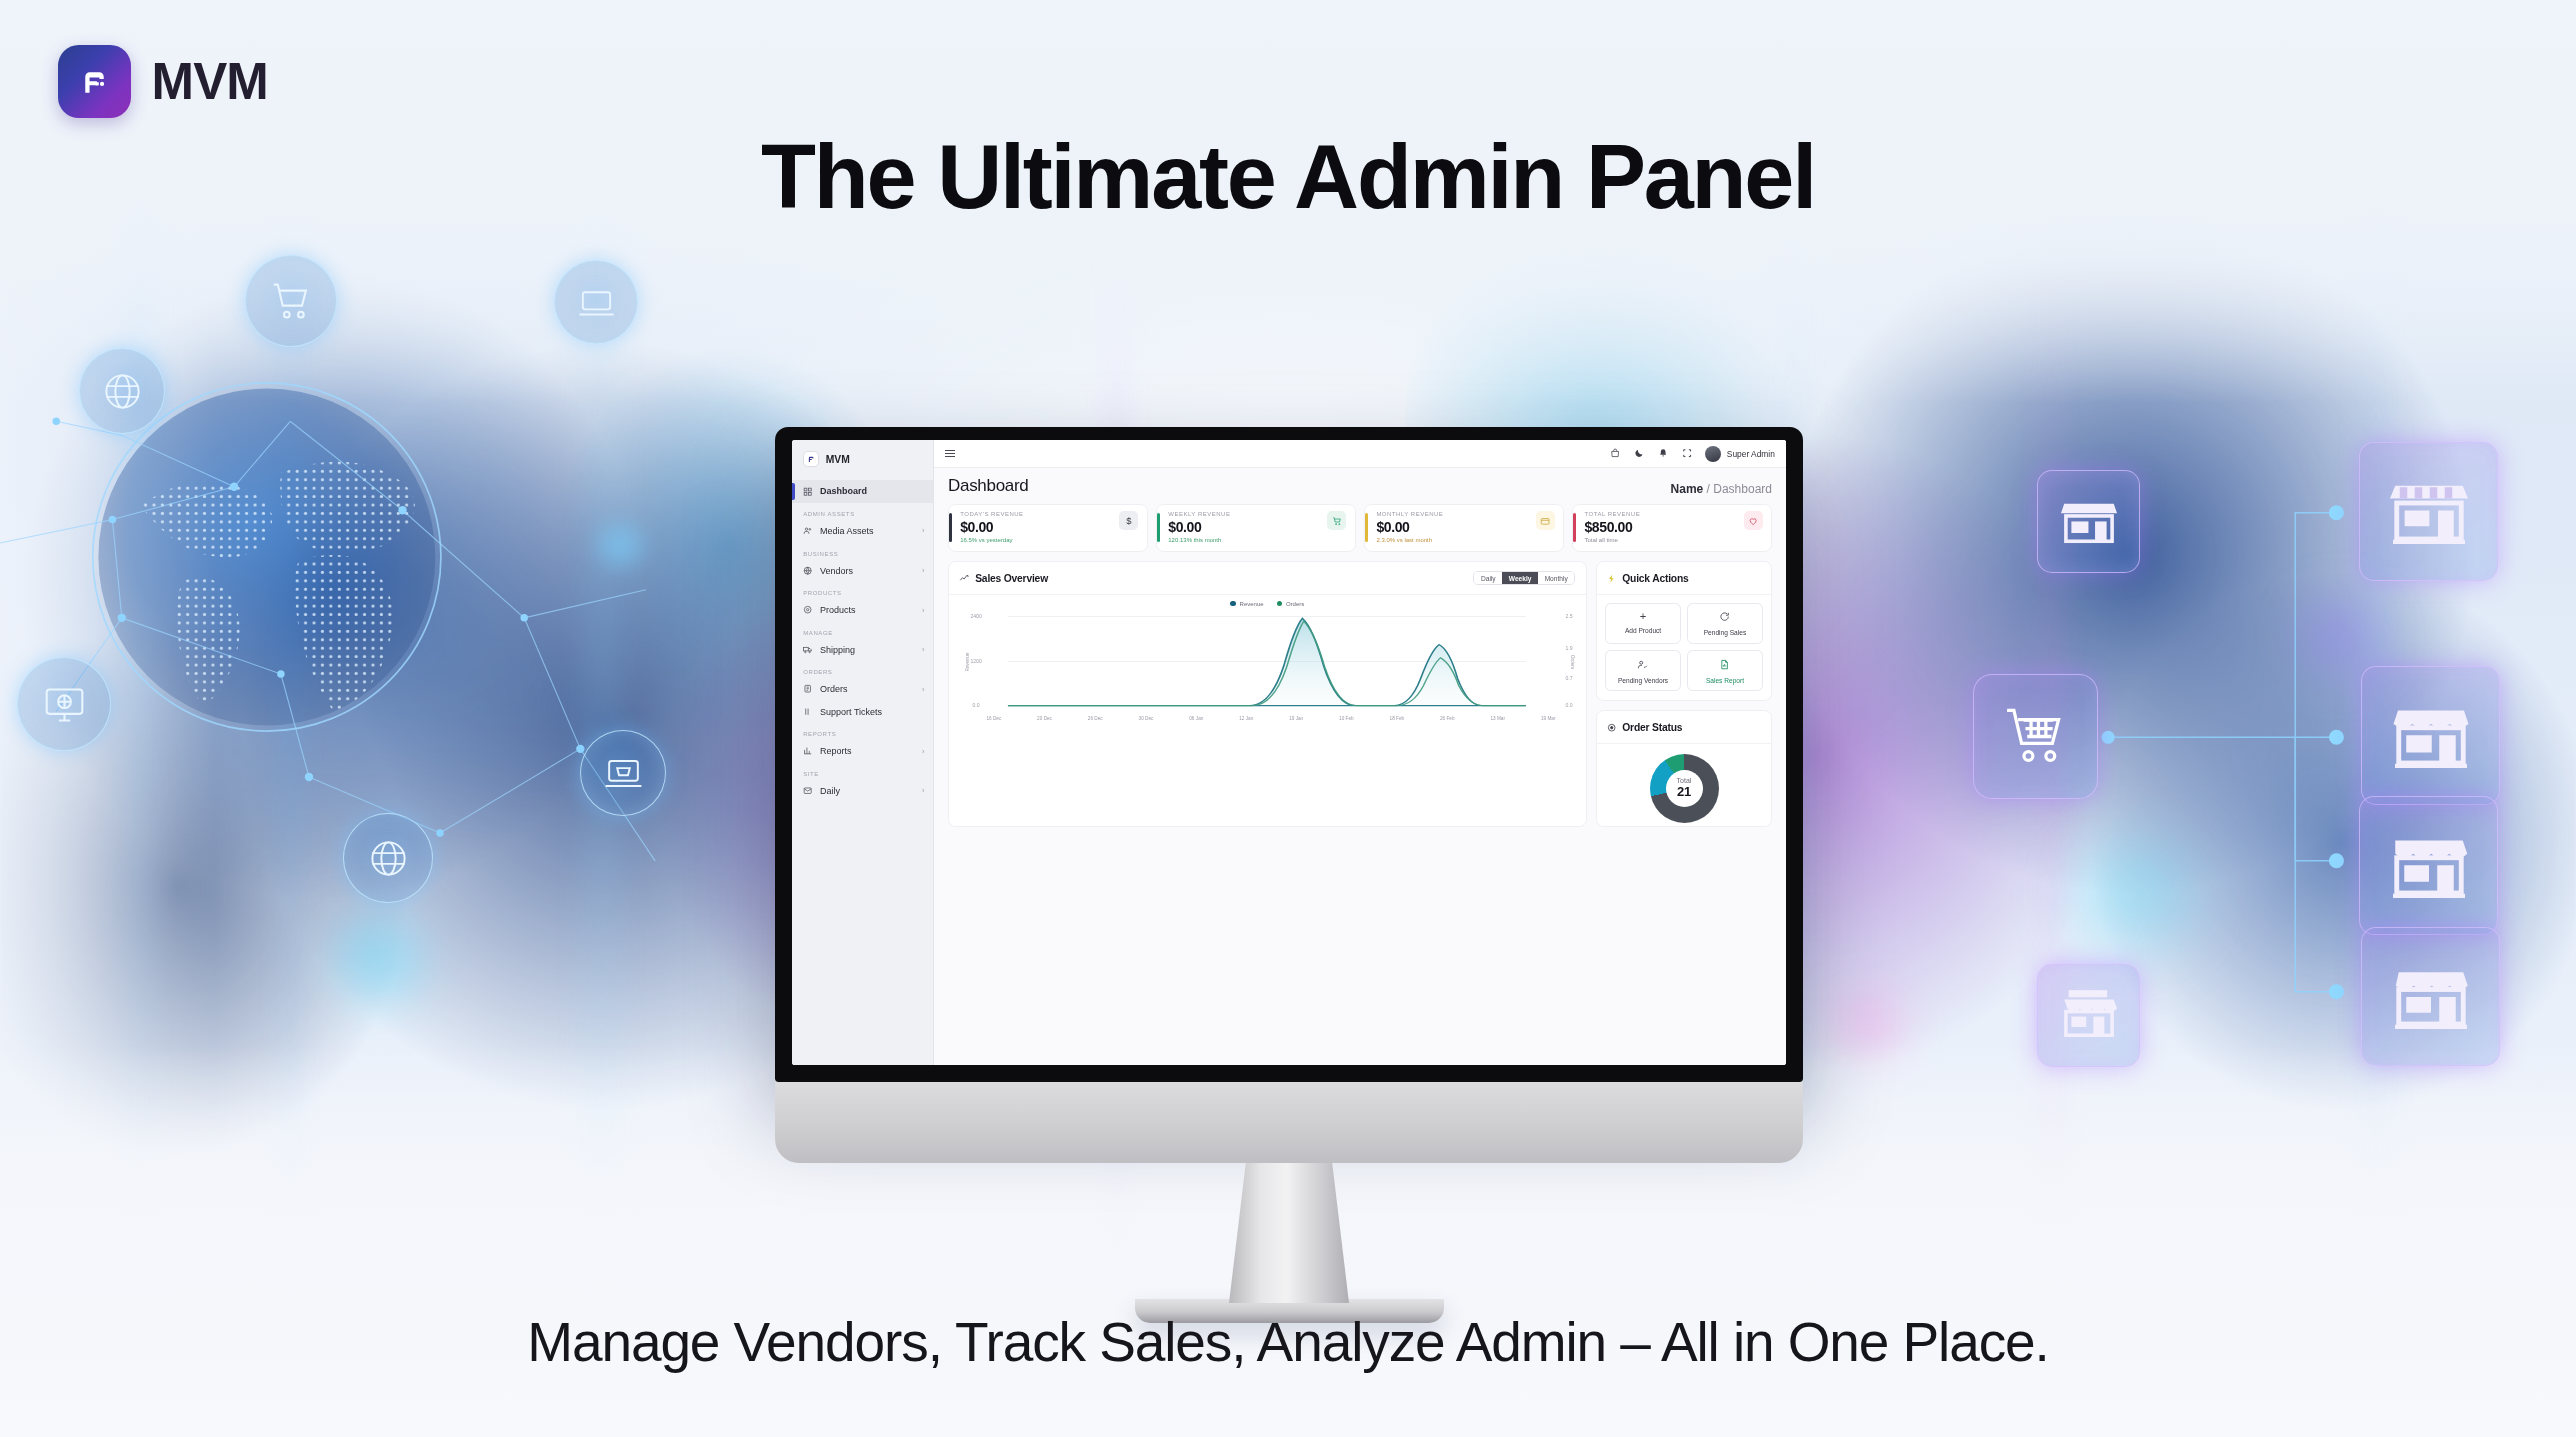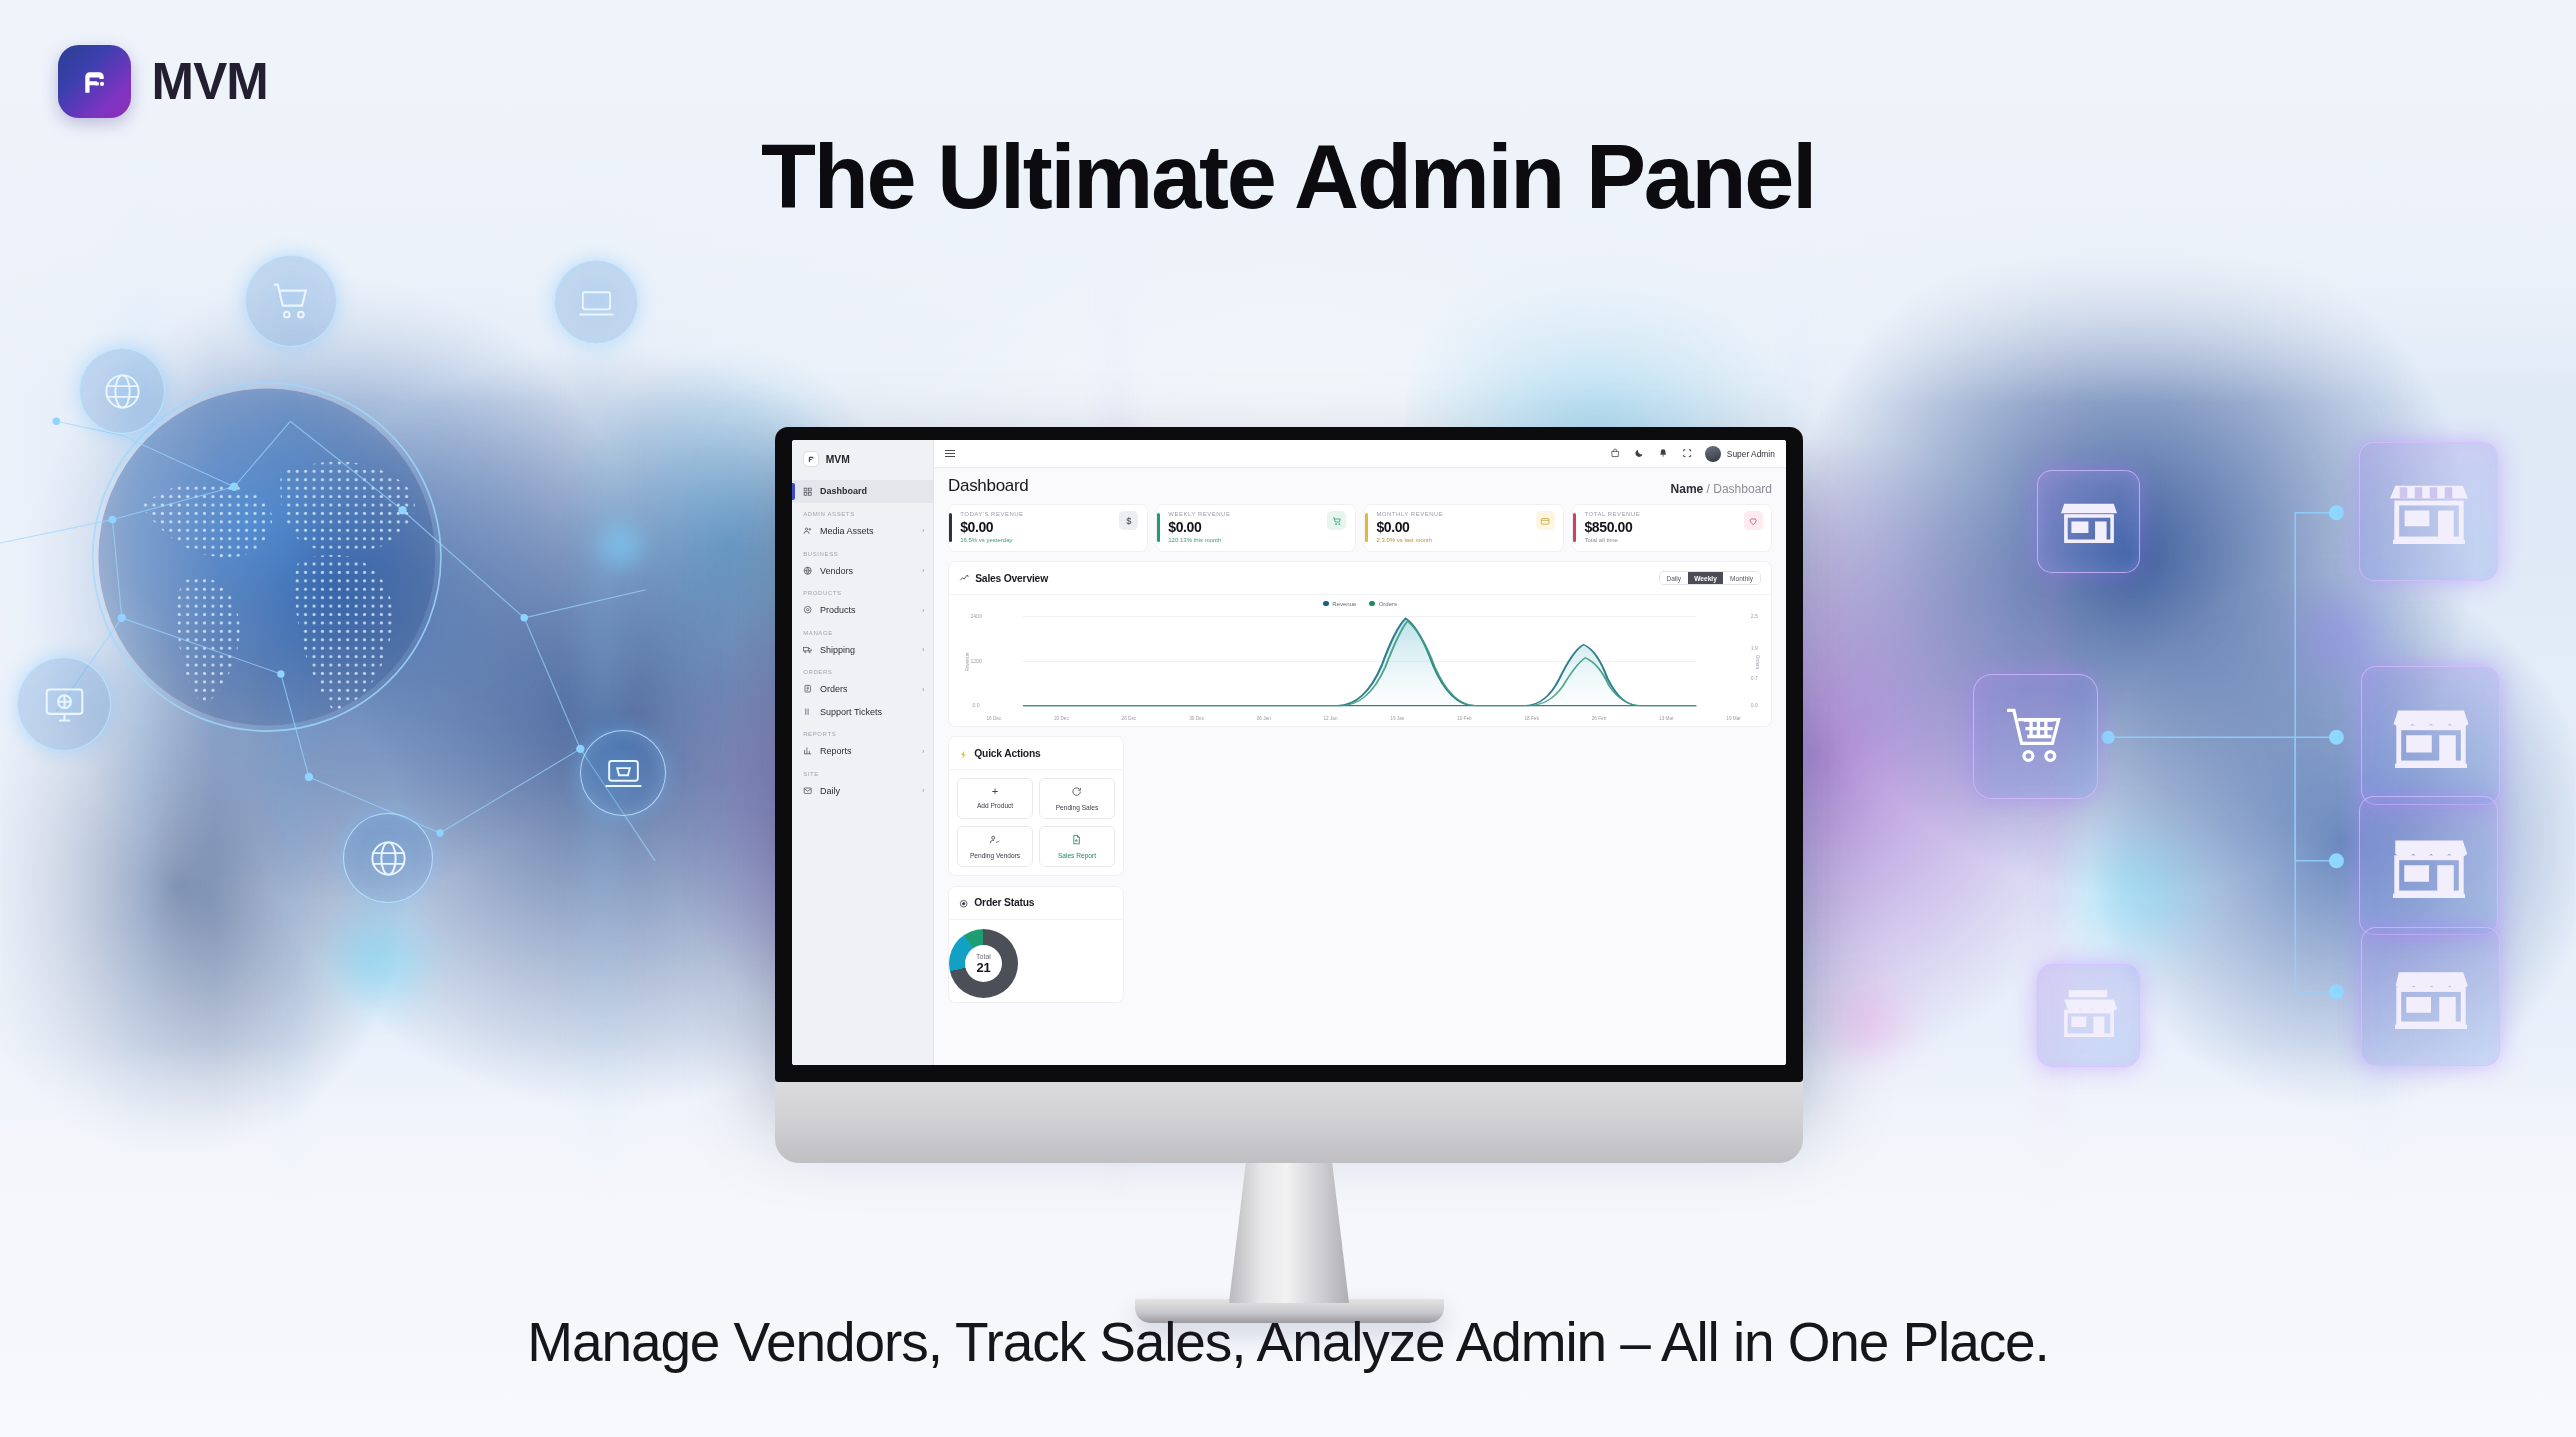--- a/index.html
+++ b/index.html
@@ -171,21 +171,21 @@
   .stat-v { font-size:14px; font-weight:bold; color:#14141c; margin-top:1.9px; letter-spacing:-0.4px; }
   .stat-d { font-size:6px; margin-top:1.9px; white-space:nowrap; }
   .stat.c1 .stat-d{color:#3e9c6c;} .stat.c2 .stat-d{color:#3e9c6c;}
   .stat.c3 .stat-d{color:#c1913a;} .stat.c4 .stat-d{color:#8b8b98;}
   .stat-ic { width:19px;height:19px;border-radius:4.7px;display:flex;align-items:center;justify-content:center;font-size:9.4px; flex:0 0 19px; }
   .stat.c1 .stat-ic{background:#edeef2;color:#3b3b46;}
   .stat.c2 .stat-ic{background:#e7f5ee;color:#1f9d72;}
   .stat.c3 .stat-ic{background:#fdf6e3;color:#c9a12f;}
   .stat.c4 .stat-ic{background:#fdebef;color:#d2405c;}
 
-  .grid2 { display:flex; gap:9.4px;flex-direction:column; }
+  .grid2 { display:flex; gap:9.4px; }
   .card { background:#fff; border:0.9px solid #eeeff3; border-radius:7.5px; }
   .card-h { display:flex; align-items:center; gap:5.6px; padding:7.5px 10.3px; border-bottom:0.9px solid #f1f2f5; }
   .card-t { font-size:10.3px; font-weight:bold; color:#1a1a23; letter-spacing:-0.2px; }
   .seg { margin-left:auto; display:flex; border:0.9px solid #e2e3e9; border-radius:4.7px; overflow:hidden; }
   .seg span { font-size:6.6px; padding:2.8px 6.6px; color:#55555f; background:#fff; }
   .seg span.on { background:#4c4c57; color:#fff; font-weight:bold; }
 
   .chart-wrap { padding:5.6px 9.4px 4.7px 9.4px; }
   .legend { display:flex; justify-content:center; gap:13px; margin-bottom:2.8px; }
   .legend span { font-size:6px; color:#6b6b78; display:flex; align-items:center; gap:3.7px; }
@@ -199,21 +199,21 @@
 
   .qa { width:176px; flex:0 0 176px; display:flex; flex-direction:column; gap:9.4px; }
   .qa-grid { display:grid; grid-template-columns:1fr 1fr; gap:6.6px; padding:7.5px 8.4px 8.4px 8.4px; }
   .qa-btn {
     border:0.9px solid #e8e9ee; border-radius:5.6px; background:#fff;
     padding:7.5px 3.7px 6.6px 3.7px; text-align:center;
   }
   .qa-ic { font-size:11.2px; color:#42424e; line-height:1; }
   .qa-l { font-size:6.6px; color:#3b3b47; margin-top:4.7px; }
   .qa-btn.green .qa-ic, .qa-btn.green .qa-l { color:#1f8c62; }
-  .donut-wrap { display:flex; align-items:center; padding:9.4px 0 3.7px 0; }
+  .donut-wrap { display:flex; align-items:center; justify-content:center; padding:9.4px 0 3.7px 0; }
   .donut { position:relative; width:69px; height:69px; border-radius:50%; }
   .donut:after {
     content:""; position:absolute; left:16px; top:16px; width:37px; height:37px;
     border-radius:50%; background:#fff;
   }
   .donut-c { position:absolute; inset:0; display:flex; flex-direction:column; align-items:center; justify-content:center; z-index:2; }
   .donut-t { font-size:7px; color:#6c6c79; }
   .donut-n { font-size:13px; font-weight:bold; color:#15151d; letter-spacing:-0.3px; }
 
   .recent { margin-top:9.4px; }

